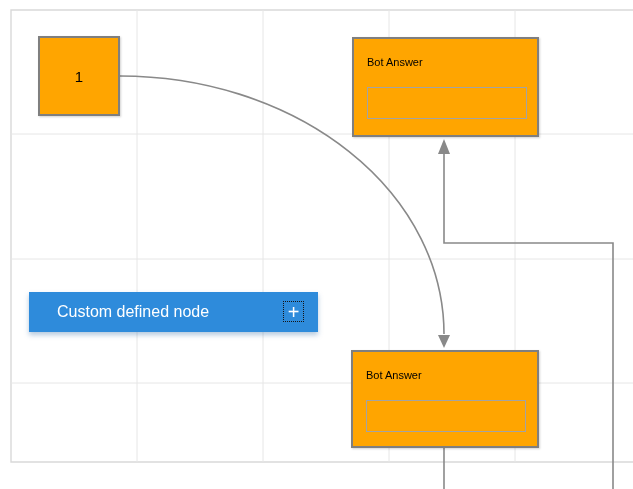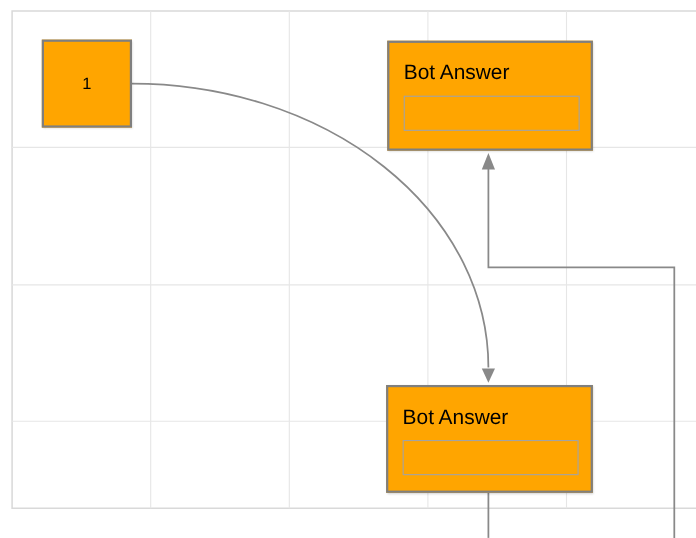--- a/index.html
+++ b/index.html
@@ -36,21 +36,21 @@
   }
   .start-node {
     left: 38px; top: 36px; width: 82px; height: 80px;
     display: flex; align-items: center; justify-content: center;
     font-size: 15px; color: var(--title-text, #000);
   }
   .bot-node-top    { left: 352px; top: 37px;  width: 187px; height: 100px; }
   .bot-node-bottom { left: 351px; top: 350px; width: 188px; height: 98px; }
   .bot-title {
     position: absolute; left: 13px; top: 17px;
-    font-size: 19px; color: var(--title-text, #000);
+    font-size: 11px; color: var(--title-text, #000);
     white-space: nowrap;
   }
   .bot-input {
     position: absolute; left: 13px; top: 48px;
     width: 160px; height: 32px;
     border: 1px solid var(--input-border, #a3a3a3);
     background: transparent;
     box-sizing: border-box;
     font-size: 14px; color: var(--title-text, #000);
     padding: 0 6px;
@@ -125,14 +125,20 @@
   <div class="node bot-node-top">
     <div class="bot-title">Bot Answer</div>
     <input class="bot-input" type="text" placeholder="" style="">
   </div>
 
   <div class="node bot-node-bottom">
     <div class="bot-title">Bot Answer</div>
     <input class="bot-input" type="text" placeholder="" style="">
   </div>
 
+  <div class="custom-node">
+    <span class="custom-node-label">Custom defined node</span>
+    <span class="add-button">
+      <span>+</span>
+    </span>
+  </div>
 
 </div>
 
 </body></html>

